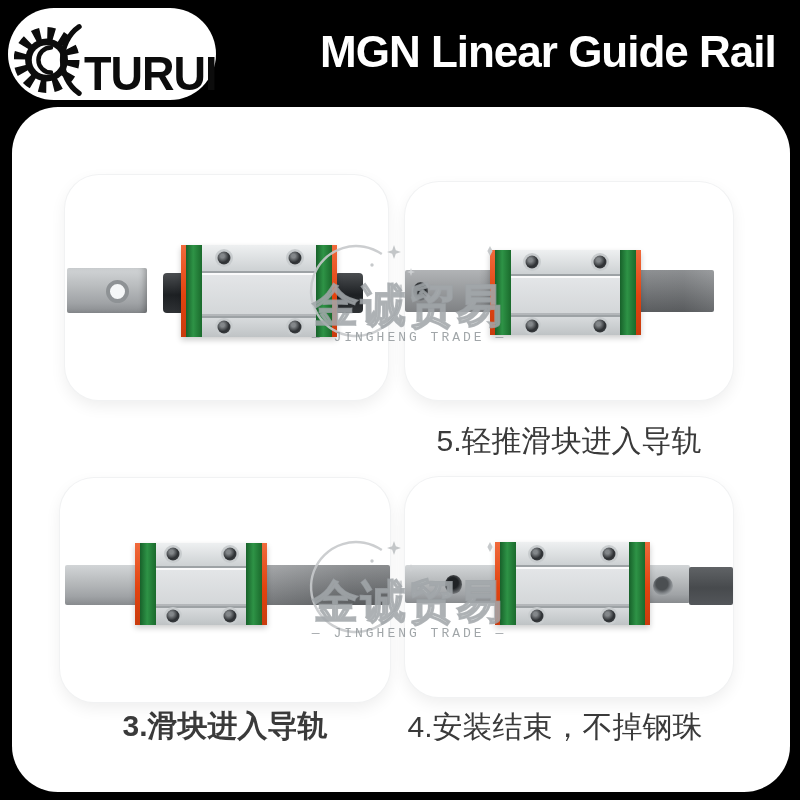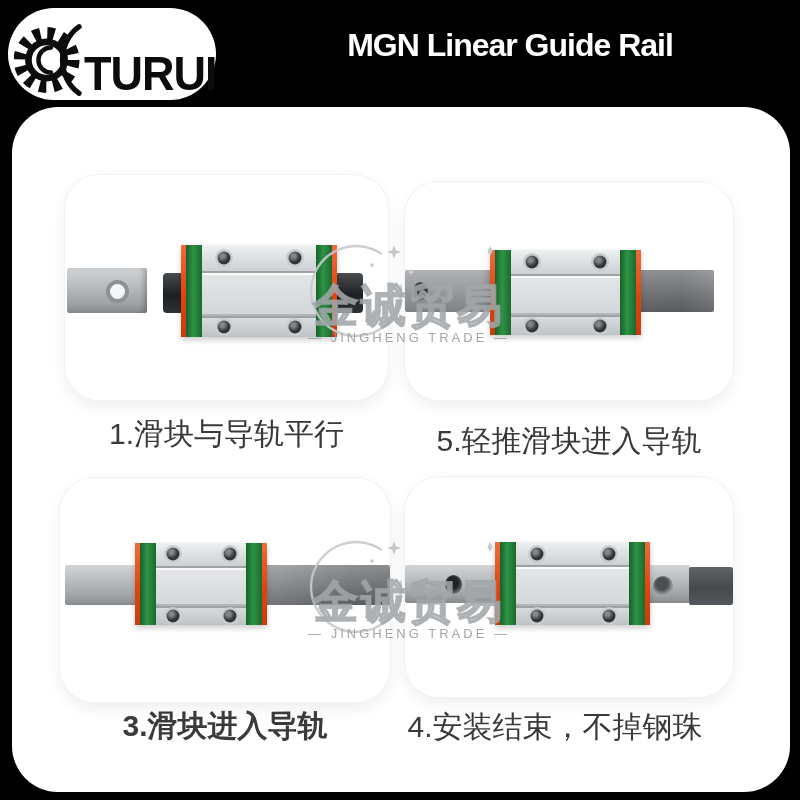--- a/index.html
+++ b/index.html
@@ -6,21 +6,21 @@
   .stage{position:relative;width:800px;height:800px;background:#000;overflow:hidden;
          font-family:"Liberation Sans","DejaVu Sans",sans-serif;}
 
   
   .logo-pill{position:absolute;left:8px;top:8px;width:208px;height:92px;background:#fff;
              border-radius:46px;display:flex;align-items:flex-end;z-index:3;}
   .gear{flex:none;width:74px;height:80px;margin-left:6px;}
   .brand{font-weight:800;font-size:45px;color:#0c0c0c;letter-spacing:-1px;margin-left:-4px;
          transform:scaleY(1.06);}
   .page-title{position:absolute;left:320px;top:27px;width:380px;text-align:center;color:#fff;
-              font-size:32px;font-weight:700;letter-spacing:-1px;white-space:nowrap;z-index:2;}
+              font-size:44px;font-weight:700;letter-spacing:-1px;white-space:nowrap;z-index:2;}
 
   
   .content{position:absolute;left:12px;top:107px;width:778px;height:685px;background:#fff;
            border-radius:46px;z-index:1;}
 
   .photo-card{position:absolute;background:#fff;border-radius:34px;overflow:hidden;
               box-shadow:0 0 0 1px #f1f2f3,0 6px 16px rgba(0,0,0,.07);}
   #card1{left:53px;top:68px;width:323px;height:225px;}
   #card2{left:393px;top:75px;width:328px;height:218px;}
   #card3{left:48px;top:371px;width:330px;height:224px;}
@@ -67,21 +67,21 @@
   .s1{left:19%;} .s2{left:82%;}
 
   
   .wm{position:absolute;left:232px;width:330px;height:118px;z-index:6;pointer-events:none;}
   #wm1{top:132px;} #wm2{top:428px;}
   .wm svg{position:absolute;left:0;top:0;}
   .wm .cn{position:absolute;left:0;right:0;top:44px;text-align:center;font-size:45px;line-height:1;
           font-weight:700;letter-spacing:3px;color:rgba(200,204,206,.42);
           -webkit-text-stroke:1.6px rgba(158,163,166,.8);}
   .wm .en{position:absolute;left:0;right:0;top:91px;text-align:center;font-size:13px;
-          letter-spacing:3px;color:rgba(145,150,154,.85);white-space:nowrap;}
+          letter-spacing:3px;color:rgba(145,150,154,.85);white-space:nowrap;font-family:Liberation Mono, monospace;}
 </style>
 </head>
 <body>
 
 <div class="stage">
 
   <div class="logo-pill">
     <svg class="gear" viewBox="0 0 100 100" aria-hidden="true">
       <circle cx="44" cy="50" r="36" fill="none" stroke="#0c0c0c" stroke-width="17" stroke-dasharray="9.4 9.45"></circle>
       <circle cx="44" cy="50" r="29" fill="#0c0c0c"></circle>
@@ -180,21 +180,20 @@
           <div class="bb">
             <span class="screw s1"></span>
             <span class="screw s2"></span>
           </div>
         </div>
         <div class="gs"></div>
         <div class="rs"></div>
       </div>
     </div>
 
-    <div class="caption" id="cap1">1.滑块与导轨平行</div>
     <div class="caption" id="cap2">5.轻推滑块进入导轨</div>
     <div class="caption" id="cap3">3.滑块进入导轨</div>
     <div class="caption" id="cap4">4.安装结束，不掉钢珠</div>
 
     <div class="wm" id="wm1">
       <svg width="330" height="118" viewBox="0 0 330 118" aria-hidden="true">
         <path d="M137.8 15.1 A45 45 0 1 0 156.6 45.7" stroke="#c6c9cb" stroke-width="2.4" fill="none" opacity="0.9"></path>
         <path d="M150 6 L151.8 11.2 L157 13 L151.8 14.8 L150 20 L148.2 14.8 L143 13 L148.2 11.2 Z" fill="#c3c6c8"></path>
         <path d="M246 7 L248.6 12 L246 17 L243.4 12 Z" fill="#c6c9cb"></path>
         <circle cx="128" cy="26" r="1.7" fill="#c6c9cb"></circle>

